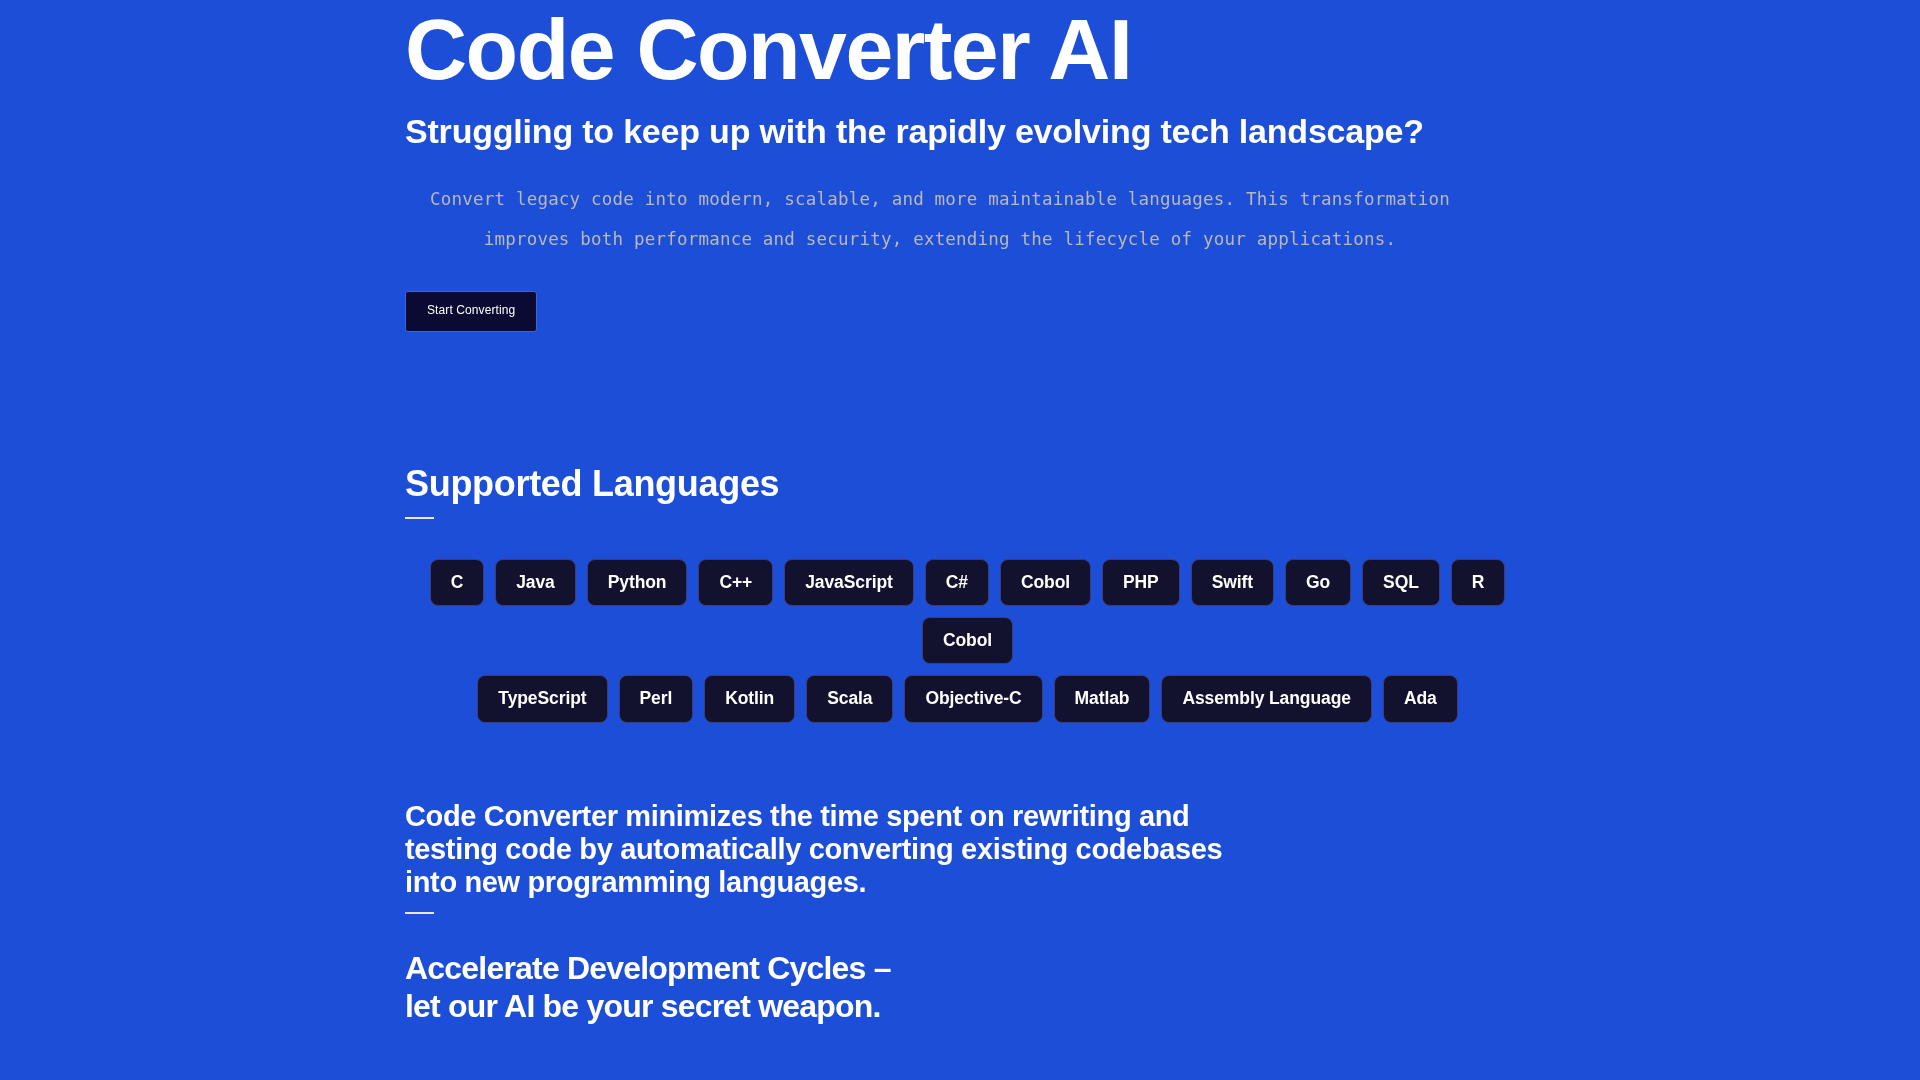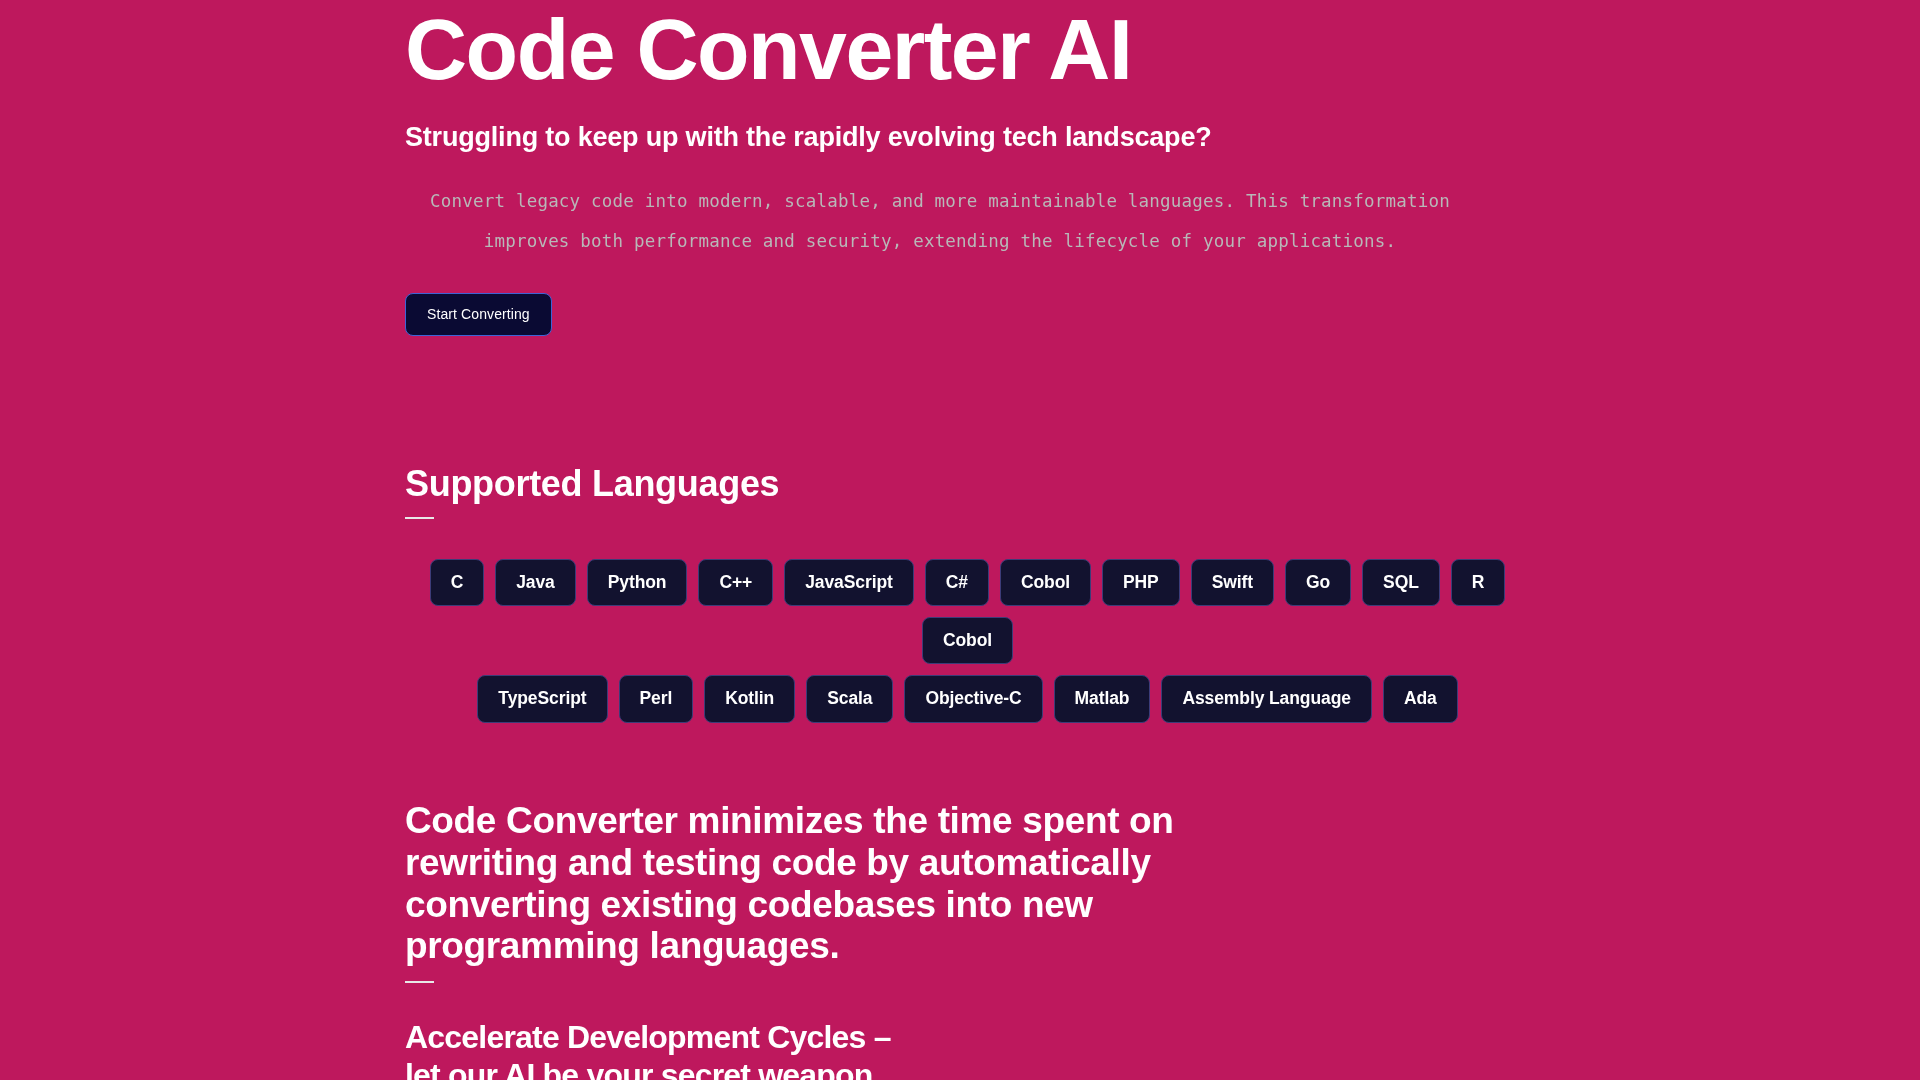--- a/index.html
+++ b/index.html
@@ -15,21 +15,21 @@
   body {
     font-family: "Liberation Sans", sans-serif;
     color: #ffffff;
     -webkit-font-smoothing: antialiased;
   }
 
   .page {
     position: relative;
     width: 1920px;
     height: 1080px;
-    background: #be185d;
+    background: #1d4ed8;
   }
 
   
   .hero {
     position: absolute;
     left: 405px;
     top: 0px;
     width: 1100px;
   }
 
@@ -37,22 +37,22 @@
     font-size: 86px;
     line-height: 1.05;
     font-weight: 700;
     letter-spacing: -1.5px;
     color: #ffffff;
     margin-top: 0px;
     padding-top: 4px;
   }
 
   .hero-subtitle {
-    margin-top: 26px;
-    font-size: 27px;
+    margin-top: 15px;
+    font-size: 34px;
     line-height: 1.3;
     font-weight: 700;
     color: #ffffff;
     letter-spacing: -0.2px;
   }
 
   .hero-paragraph {
     margin-top: 26px;
     font-family: "DejaVu Sans Mono", "Liberation Mono", monospace;
     font-size: 17.5px;
@@ -66,23 +66,23 @@
 
   
   .cta-wrap {
     margin-top: 32px;
   }
 
   .cta-button {
     display: inline-block;
     background: #0a0a33;
     border: 1.5px solid #3f63d6;
-    border-radius: 8px;
-    color: #ffffff;
-    font-size: 14px;
+    border-radius: 3px;
+    color: #ffffff;
+    font-size: 12px;
     font-weight: 400;
     font-family: "Liberation Sans", sans-serif;
     padding: 12px 21px 13px 21px;
     cursor: pointer;
     line-height: 1.15;
     letter-spacing: 0.1px;
   }
 
   
   .languages-section {
@@ -136,21 +136,21 @@
 
   
   .bottom-section {
     position: absolute;
     left: 405px;
     top: 800px;
     width: 1000px;
   }
 
   .bottom-lead {
-    font-size: 37px;
+    font-size: 29px;
     font-weight: 700;
     line-height: 1.13;
     color: #ffffff;
     letter-spacing: -0.35px;
     max-width: 830px;
   }
 
   .bottom-rule {
     width: 29px;
     height: 2px;

